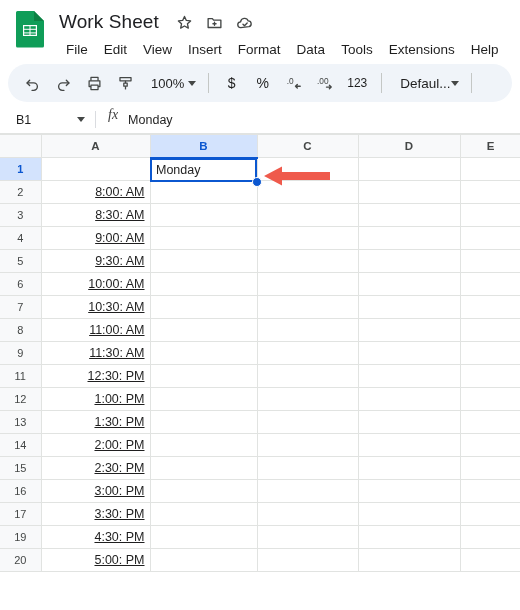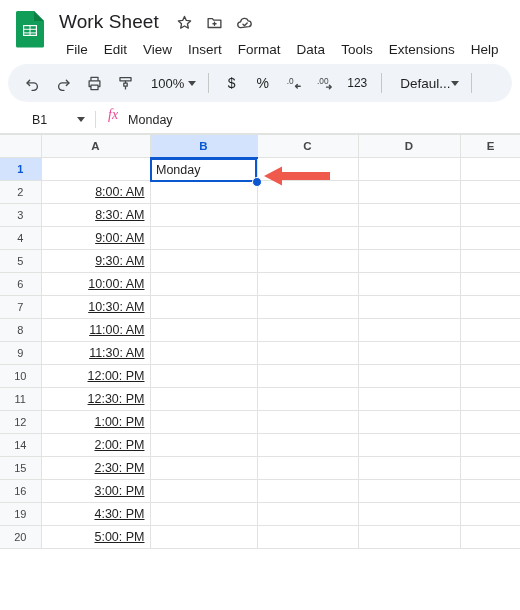--- a/index.html
+++ b/index.html
@@ -51,26 +51,26 @@
   }
   .caret { width: 0; height: 0; border-left: 4.5px solid transparent;
            border-right: 4.5px solid transparent; border-top: 5px solid #444746; }
   .tb-text { font-size: 13px; color: #1f1f1f; }
   .tb-sep { width: 1px; height: 20px; background: #c4c7c5; margin: 0 6px; flex: 0 0 1px; }
 
   
   .formulabar { display: flex; align-items: center; height: 27px; margin-top: 4px; }
   .namebox {
     width: 95px; flex: 0 0 95px; display: flex; align-items: center;
-    justify-content: space-between; padding: 0 10px 0 32px; height: 100%;
+    justify-content: space-between; padding: 0 10px 0 16px; height: 100%;
   }
   .namebox-text { font-size: 12.5px; color: #1f1f1f; }
   .fbar-sep { width: 1px; height: 17px; background: #dadce0; flex: 0 0 1px; }
   .fx { font-family: "Liberation Serif", serif; font-style: italic; font-size: 14px;
-        color: #ec4899; margin: 0 10px 9px 12px; flex: 0 0 auto; }
+        color: #404040; margin: 0 10px 9px 12px; flex: 0 0 auto; }
   .formula-value { font-size: 12.5px; color: #1f1f1f; }
 
   
   .grid-wrap { position: relative; width: 520px; height: 469px; overflow: hidden;
                border-top: 1px solid #e1e3e1; }
   table.grid { border-collapse: collapse; table-layout: fixed; width: 521px; }
   table.grid td, table.grid th { padding: 0; border: 1px solid #e1e3e1; }
 
   .corner { width: 41px; height: 23px; background: #f8f9fa; border-left: none !important; }
   th.colhead {
@@ -426,38 +426,20 @@
             <span class="cv"></span>
           </td>
         <td class="cell">
             <span class="cv"></span>
           </td>
         <td class="cell">
             <span class="cv"></span>
           </td>
       </tr>
       <tr>
-        <td class="rowhead">10</td>
-        <td class="cell right">
-            <span class="cv">12:00: PM</span>
-          </td>
-        <td class="cell">
-            <span class="cv"></span>
-          </td>
-        <td class="cell">
-            <span class="cv"></span>
-          </td>
-        <td class="cell">
-            <span class="cv"></span>
-          </td>
-        <td class="cell">
-            <span class="cv"></span>
-          </td>
-      </tr>
-      <tr>
         <td class="rowhead">11</td>
         <td class="cell right">
             <span class="cv">12:30: PM</span>
           </td>
         <td class="cell">
             <span class="cv"></span>
           </td>
         <td class="cell">
             <span class="cv"></span>
           </td>
@@ -480,20 +462,38 @@
             <span class="cv"></span>
           </td>
         <td class="cell">
             <span class="cv"></span>
           </td>
         <td class="cell">
             <span class="cv"></span>
           </td>
       </tr>
       <tr>
+        <td class="rowhead">13</td>
+        <td class="cell right">
+            <span class="cv">1:30: PM</span>
+          </td>
+        <td class="cell">
+            <span class="cv"></span>
+          </td>
+        <td class="cell">
+            <span class="cv"></span>
+          </td>
+        <td class="cell">
+            <span class="cv"></span>
+          </td>
+        <td class="cell">
+            <span class="cv"></span>
+          </td>
+      </tr>
+      <tr>
         <td class="rowhead">14</td>
         <td class="cell right">
             <span class="cv">2:00: PM</span>
           </td>
         <td class="cell">
             <span class="cv"></span>
           </td>
         <td class="cell">
             <span class="cv"></span>
           </td>
@@ -519,20 +519,38 @@
             <span class="cv"></span>
           </td>
         <td class="cell">
             <span class="cv"></span>
           </td>
       </tr>
       <tr>
         <td class="rowhead">16</td>
         <td class="cell right">
             <span class="cv">3:00: PM</span>
+          </td>
+        <td class="cell">
+            <span class="cv"></span>
+          </td>
+        <td class="cell">
+            <span class="cv"></span>
+          </td>
+        <td class="cell">
+            <span class="cv"></span>
+          </td>
+        <td class="cell">
+            <span class="cv"></span>
+          </td>
+      </tr>
+      <tr>
+        <td class="rowhead">17</td>
+        <td class="cell right">
+            <span class="cv">3:30: PM</span>
           </td>
         <td class="cell">
             <span class="cv"></span>
           </td>
         <td class="cell">
             <span class="cv"></span>
           </td>
         <td class="cell">
             <span class="cv"></span>
           </td>

